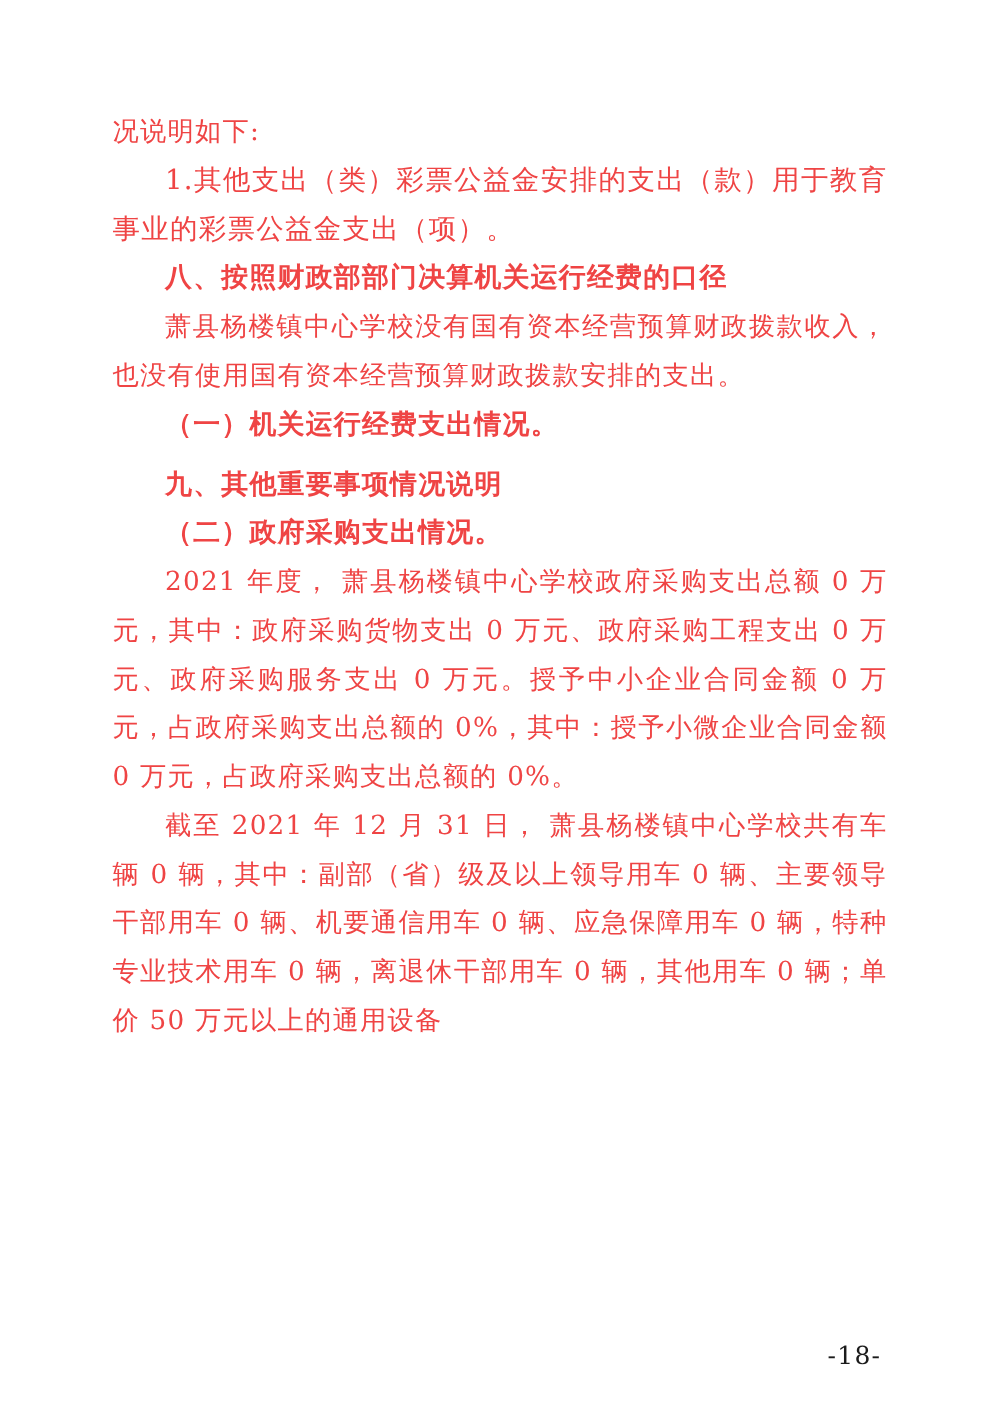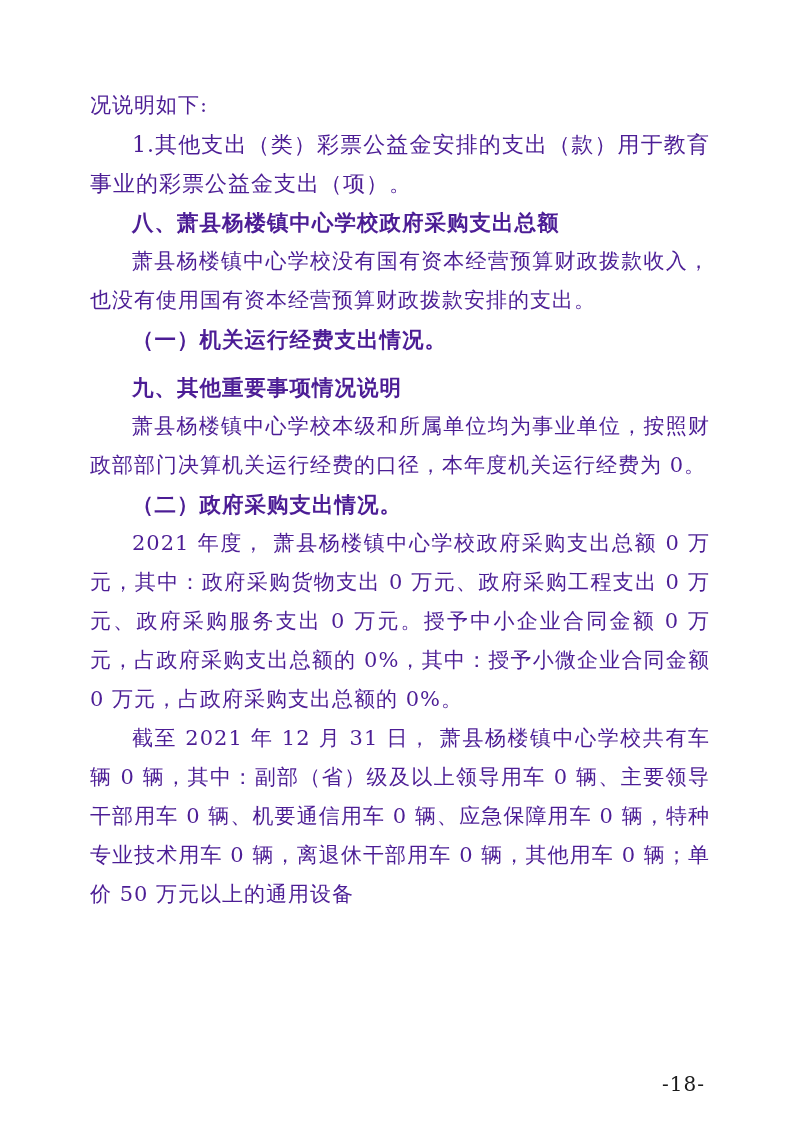--- a/index.html
+++ b/index.html
@@ -16,21 +16,21 @@
     top: 0; left: 0;
     width: 793px;
     height: 1122px;
     background: #ffffff;
   }
   .content {
     position: absolute;
     top: 86px;
     left: 90px;
     width: 620px;
-    color: #4c1d95;
+    color: #ef4444;
   }
   .content p {
     margin: 0;
     font-size: 21px;
     line-height: 39px;
     text-align: justify;
     text-justify: inter-character;
     letter-spacing: 1px;
     word-break: break-all;
   }
@@ -61,23 +61,22 @@
     text-align: right;
   }
 </style>
 </head>
 <body>
 
 <div class="page">
   <div class="content">
     <p class="body-text">况说明如下:</p>
     <p class="heading-num indent">1.其他支出（类）彩票公益金安排的支出（款）用于教育事业的彩票公益金支出（项）。</p>
-    <p class="heading-hei indent">八、萧县杨楼镇中心学校政府采购支出总额</p>
+    <p class="heading-hei indent">八、按照财政部部门决算机关运行经费的口径</p>
     <p class="body-text indent">萧县杨楼镇中心学校没有国有资本经营预算财政拨款收入，也没有使用国有资本经营预算财政拨款安排的支出。</p>
     <p class="heading-hei indent">（一）机关运行经费支出情况。</p>
     <p class="heading-hei indent extra-gap">九、其他重要事项情况说明</p>
-    <p class="body-text indent">萧县杨楼镇中心学校本级和所属单位均为事业单位，按照财政部部门决算机关运行经费的口径，本年度机关运行经费为 0。</p>
     <p class="heading-hei indent">（二）政府采购支出情况。</p>
     <p class="body-text indent">2021 年度， 萧县杨楼镇中心学校政府采购支出总额 0 万元，其中：政府采购货物支出 0 万元、政府采购工程支出 0 万元、政府采购服务支出 0 万元。授予中小企业合同金额 0 万元，占政府采购支出总额的 0%，其中：授予小微企业合同金额 0 万元，占政府采购支出总额的 0%。</p>
     <p class="body-text indent">截至 2021 年 12 月 31 日， 萧县杨楼镇中心学校共有车辆 0 辆，其中：副部（省）级及以上领导用车 0 辆、主要领导干部用车 0 辆、机要通信用车 0 辆、应急保障用车 0 辆，特种专业技术用车 0 辆，离退休干部用车 0 辆，其他用车 0 辆；单价 50 万元以上的通用设备</p>
   </div>
   <div class="page-number">-18-</div>
 </div>
 
 </body></html>

